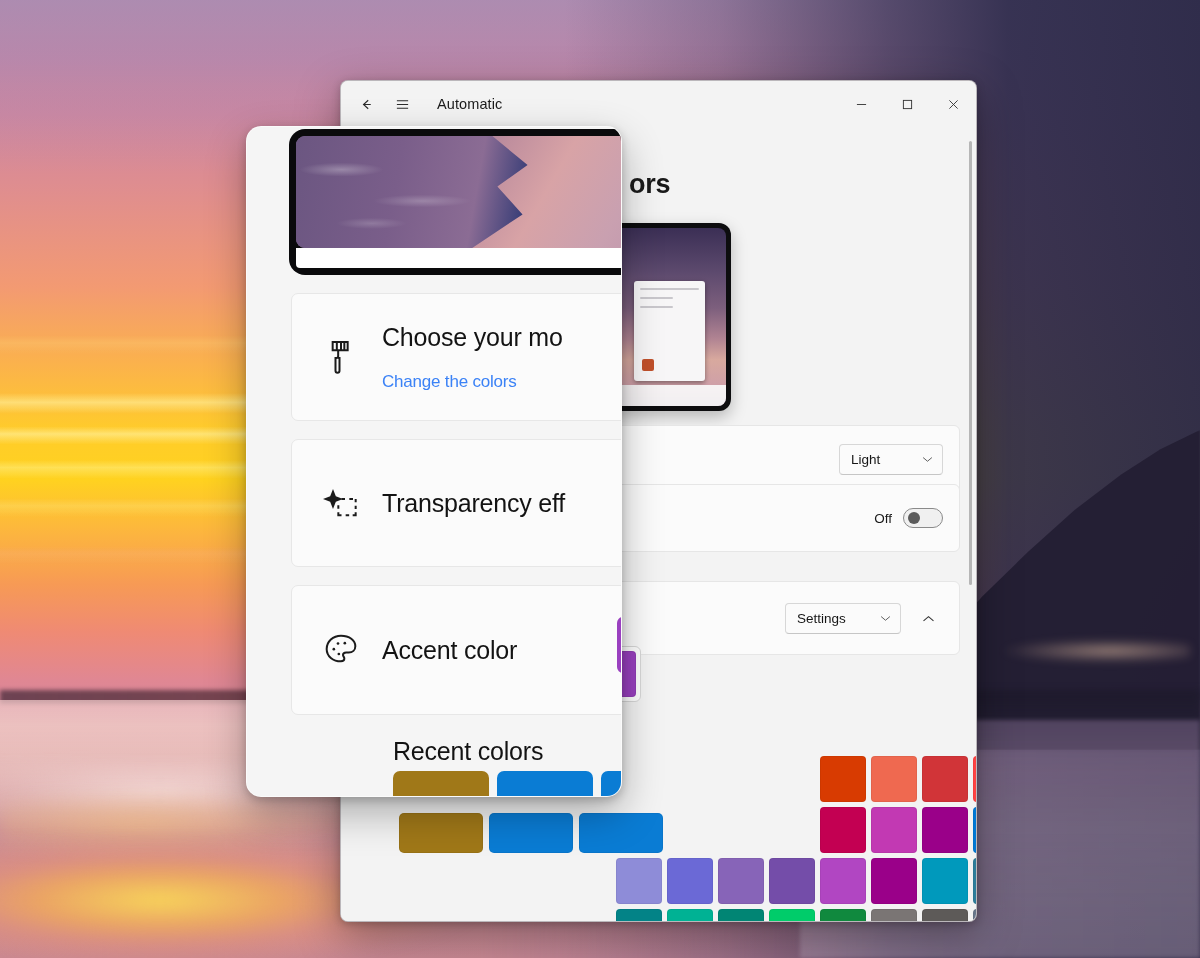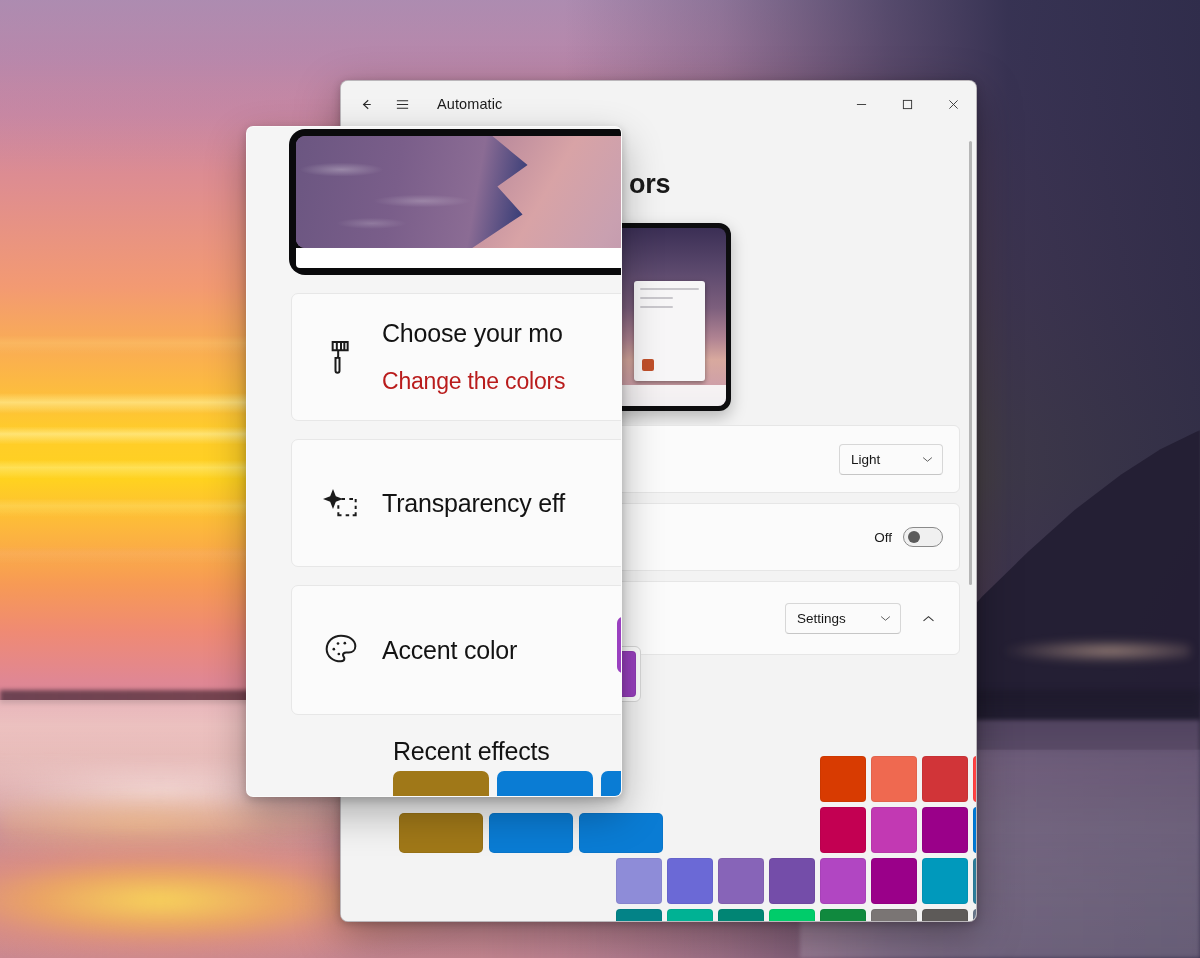--- a/index.html
+++ b/index.html
@@ -310,21 +310,21 @@
     width: 3px; height: 444px;
     background: #b6b6b6; border-radius: 2px;
   }
 
   
   #magnifier {
     position: absolute;
     left: 246px; top: 126px;
     width: 376px; height: 671px;
     background: #f5f5f5;
-    border-radius: 7px;
+    border-radius: 15px;
     box-shadow: 0 16px 40px rgba(0,0,0,0.30), 0 3px 10px rgba(0,0,0,0.20);
     overflow: hidden;
     border: 1px solid rgba(255,255,255,0.6);
   }
   .mag-inner { position: relative; width: 100%; height: 100%; }
 
   
   .m-device {
     position: absolute; left: 42px; top: 2px;
     width: 420px; height: 146px;
@@ -355,21 +355,21 @@
   .m-card {
     position: absolute; left: 44px; width: 380px;
     background: #fbfbfb;
     border: 1px solid #e7e7e7;
     border-radius: 7px;
   }
   .m-row { display:flex; align-items:center; height:100%; padding: 0 20px; }
   .m-icon { width: 58px; flex:0 0 58px; display:flex; align-items:center; justify-content:center; color:#1b1b1b;}
   .m-texts { flex:1 1 auto; padding-left: 12px; white-space: nowrap; }
   .m-title { font-size: 25px; color:#131313; letter-spacing:-0.2px; }
-  .m-sub { font-size: 23px; color:#b91c1c; margin-top: 20px; letter-spacing:-0.2px; }
+  .m-sub { font-size: 17px; color:#3b82f6; margin-top: 20px; letter-spacing:-0.2px; }
   .m-heading { font-size: 25px; color:#131313; letter-spacing:-0.2px; }
 
   .m-accent-chip {
     position:absolute; width: 34px; height: 56px; border-radius: 6px;
   }
   .m-recent-sw { width: 96px; height: 42px; border-radius: 7px; }
   .m-recent-row { position:absolute; display:flex; gap: 8px; }
 </style>
 </head>
 <body>
@@ -460,21 +460,21 @@
               <span class="chev">
                 <svg width="11" height="7" viewBox="0 0 12 8" fill="none" stroke="currentColor" stroke-width="1.1">
                     <path d="M1 1.8 L6 6 L11 1.8"></path>
                   </svg>
               </span>
             </div>
           </div>
         </div>
       </div>
 
-      <div class="card" style="top:376px;height:68px">
+      <div class="card" style="top:357px;height:68px">
         <div class="row">
           <div class="row-icon">
             <svg width="21" height="21" viewBox="0 0 24 24" fill="none" stroke="currentColor" stroke-width="1.3">
               <path d="M7.2 3.2 L8.9 7.6 L13.3 9.3 L8.9 11 L7.2 15.4 L5.5 11 L1.1 9.3 L5.5 7.6 Z" fill="currentColor" stroke="none"></path>
               <path d="M12 9h2M17 9h2M21 9v1.6M21 13v2M21 17.5v1.5h-1.6M16.5 19h-2M12 19h-1.6v-1.6M10.4 14v-2" stroke-dasharray="0"></path>
             </svg>
           </div>
           <div class="row-texts">
             <div class="row-title">Transparency effects</div>
             <div class="row-sub">nslucent</div>
@@ -625,21 +625,21 @@
             </svg>
           </div>
           <div class="m-texts">
             <div class="m-title">Accent color</div>
           </div>
         </div>
       </div>
 
       <div class="m-accent-chip" id="m-accent-chip" style="left: 370px; top: 490px; background: rgb(154, 64, 192);"></div>
 
-      <div class="m-heading" style="position:absolute;left:146px;top:610px;">Recent effects</div>
+      <div class="m-heading" style="position:absolute;left:146px;top:610px;">Recent colors</div>
 
       <div class="m-recent-row" id="m-recent" style="left:146px;top:644px;">
           <div class="m-recent-sw" style="background: rgb(160, 120, 24);"></div>
           <div class="m-recent-sw" style="background: rgb(10, 124, 212);"></div>
           <div class="m-recent-sw" style="background: rgb(10, 124, 212);"></div>
         </div>
 
     </div>
   </div>
 

